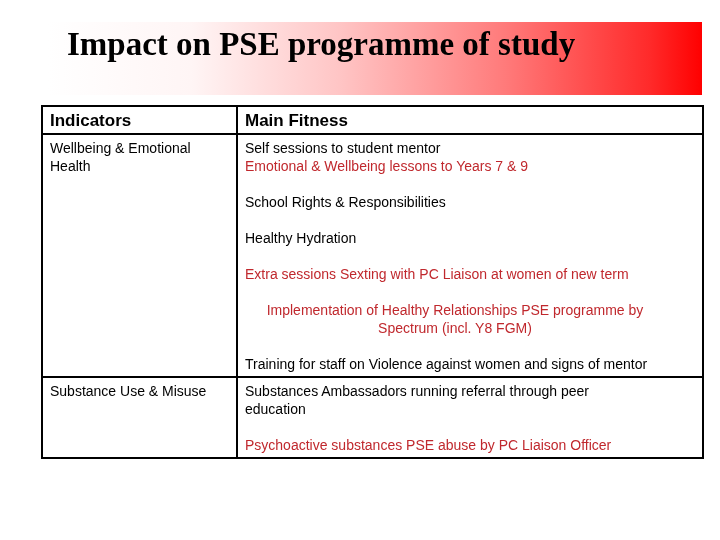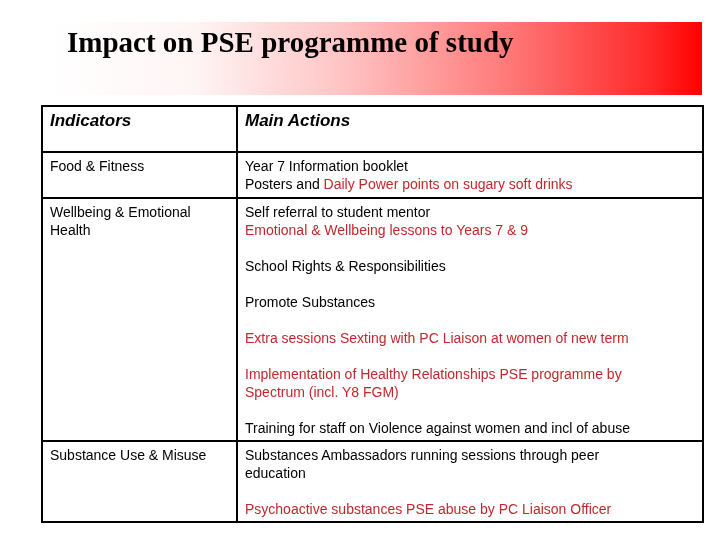--- a/index.html
+++ b/index.html
@@ -22,21 +22,21 @@
       height: 73px;
       background: linear-gradient(to right, #ffffff 0%, #fff5f5 22%, #ffc4c4 45%, #ff7a7a 70%, #ff2a2a 92%, #ff0000 100%);
     }
     .title {
       position: absolute;
       left: 67px;
       top: 26px;
       margin: 0;
       font-family: "Liberation Serif", serif;
       font-weight: bold;
-      font-size: 29px;
+      font-size: 33px;
       color: #000;
       white-space: nowrap;
       letter-spacing: 0px;
     }
     table.pse {
       position: absolute;
       left: 41px;
       top: 105px;
       width: 661px;
       border-collapse: collapse;
@@ -48,23 +48,22 @@
       text-align: left;
       padding: 4px 7px 3px 7px;
       font-size: 14px;
       line-height: 18px;
       color: #000;
     }
     table.pse th {
       font-weight: bold;
       font-size: 17px;
       line-height: 20px;
-      padding: 4px 7px 18px 7px;
+      padding: 4px 7px 0 7px;
       height: 22px;
-      font-style: italic;
     }
     col.c1 { width: 195px; }
     col.c2 { width: 466px; }
     .red { color: #c0282d; }
     .gap { display: block; height: 18px; }
     .line { display: block; }
     .row-food td { height: 37px; }
     .row-sub td { height: 70px; border-radius: 22px; }
   </style>
 </head>
@@ -74,50 +73,43 @@
 <h1 class="title">Impact on PSE programme of study</h1>
 
 <table class="pse">
   <colgroup>
     <col class="c1">
     <col class="c2">
   </colgroup>
   <thead>
     <tr>
       <th>Indicators</th>
-      <th>Main Actions</th>
+      <th>Main Fitness</th>
     </tr>
   </thead>
   <tbody>
-    <tr class="row-food">
-      <td>Food &amp; Fitness</td>
-      <td>
-        <span class="line">Year 7 Information booklet</span>
-        <span class="line"><span>Posters and </span><span class="red">Daily Power points on sugary soft drinks</span></span>
-      </td>
-    </tr>
     <tr>
       <td>Wellbeing &amp; Emotional Health</td>
       <td>
-        <span class="line">Self referral to student mentor</span>
+        <span class="line">Self sessions to student mentor</span>
         <span class="line red">Emotional &amp; Wellbeing lessons to Years 7 &amp; 9</span>
         <span class="gap"></span>
         <span class="line">School Rights &amp; Responsibilities</span>
         <span class="gap"></span>
-        <span class="line">Promote Substances</span>
+        <span class="line">Healthy Hydration</span>
         <span class="gap"></span>
         <span class="line red">Extra sessions Sexting with PC Liaison at women of new term</span>
         <span class="gap"></span>
-        <span class="line red" style="width:420px;">Implementation of Healthy Relationships PSE programme  by Spectrum (incl. Y8 FGM)</span>
+        <span class="line red" style="width:420px;text-align:center;">Implementation of Healthy Relationships PSE programme  by Spectrum (incl. Y8 FGM)</span>
         <span class="gap"></span>
-        <span class="line">Training for staff  on Violence against women and incl of abuse</span>
+        <span class="line">Training for staff  on Violence against women and signs of mentor</span>
       </td>
     </tr>
     <tr class="row-sub">
       <td>Substance Use &amp; Misuse</td>
       <td>
-        <span class="line" style="width:400px;">Substances Ambassadors running sessions through peer education</span>
+        <span class="line" style="width:400px;">Substances Ambassadors running referral through peer education</span>
         <span class="gap"></span>
         <span class="line red">Psychoactive substances PSE abuse by PC Liaison Officer</span>
       </td>
     </tr>
   </tbody>
 </table>
 
 </body></html>

